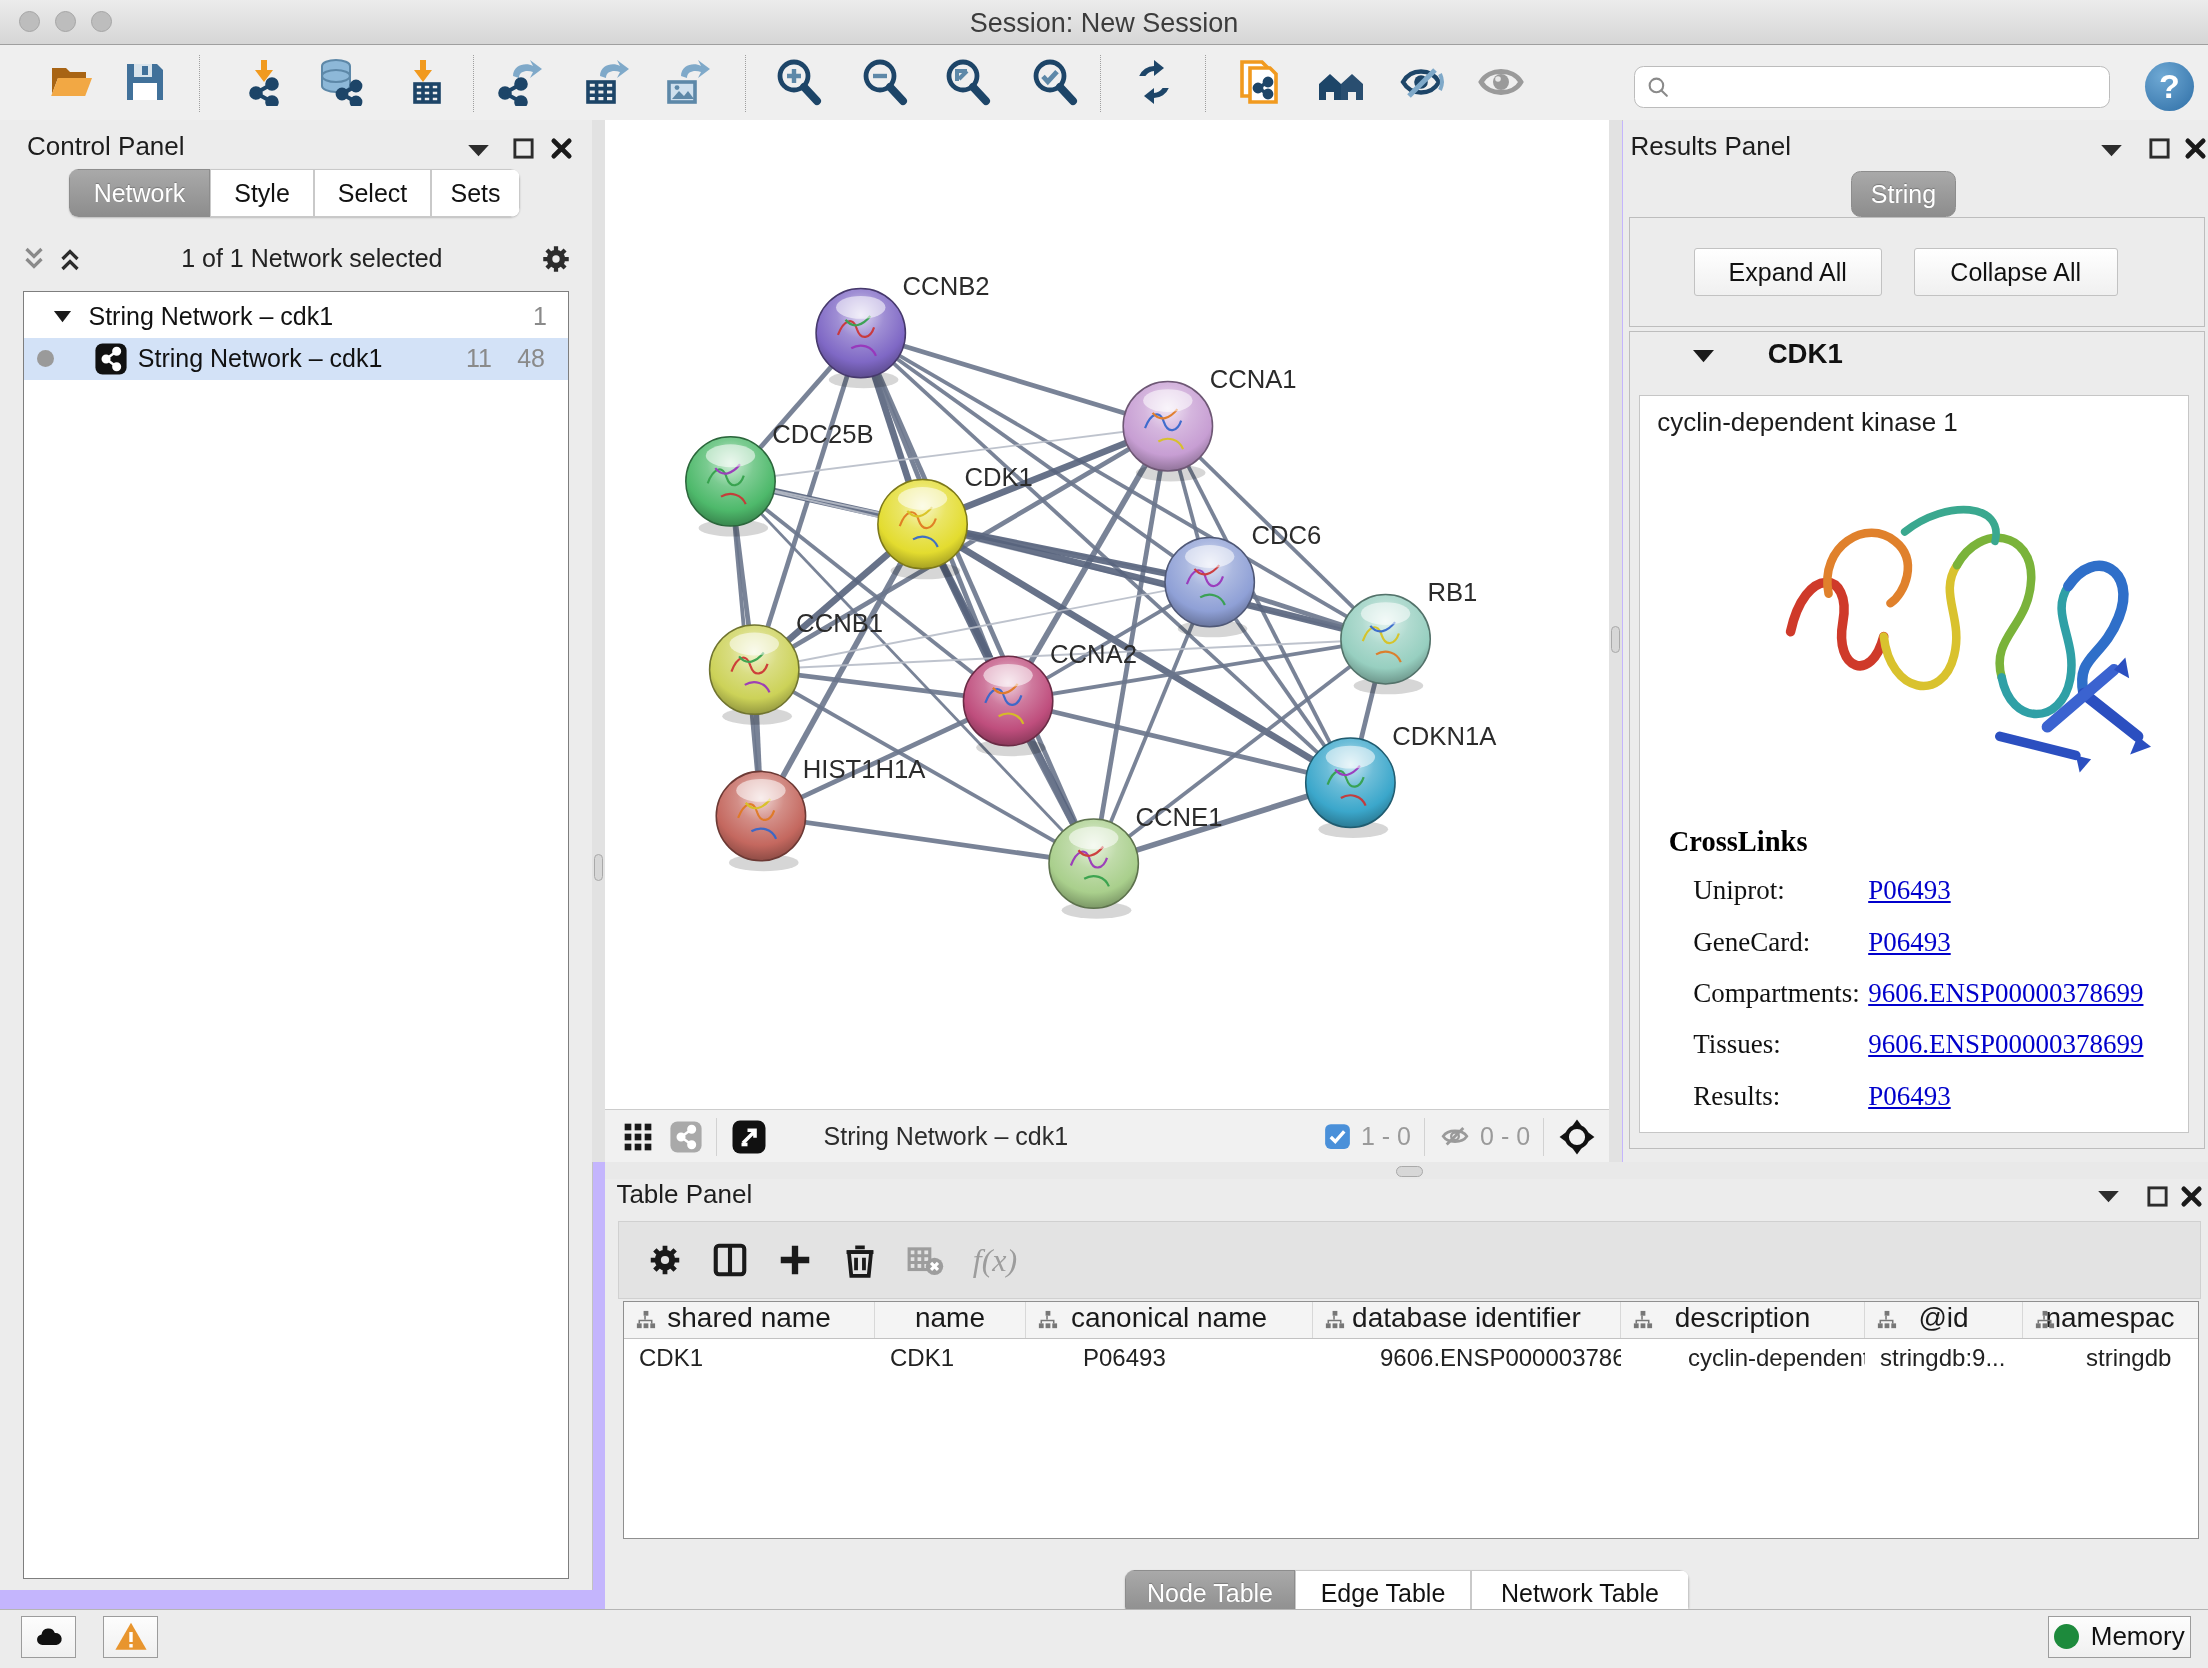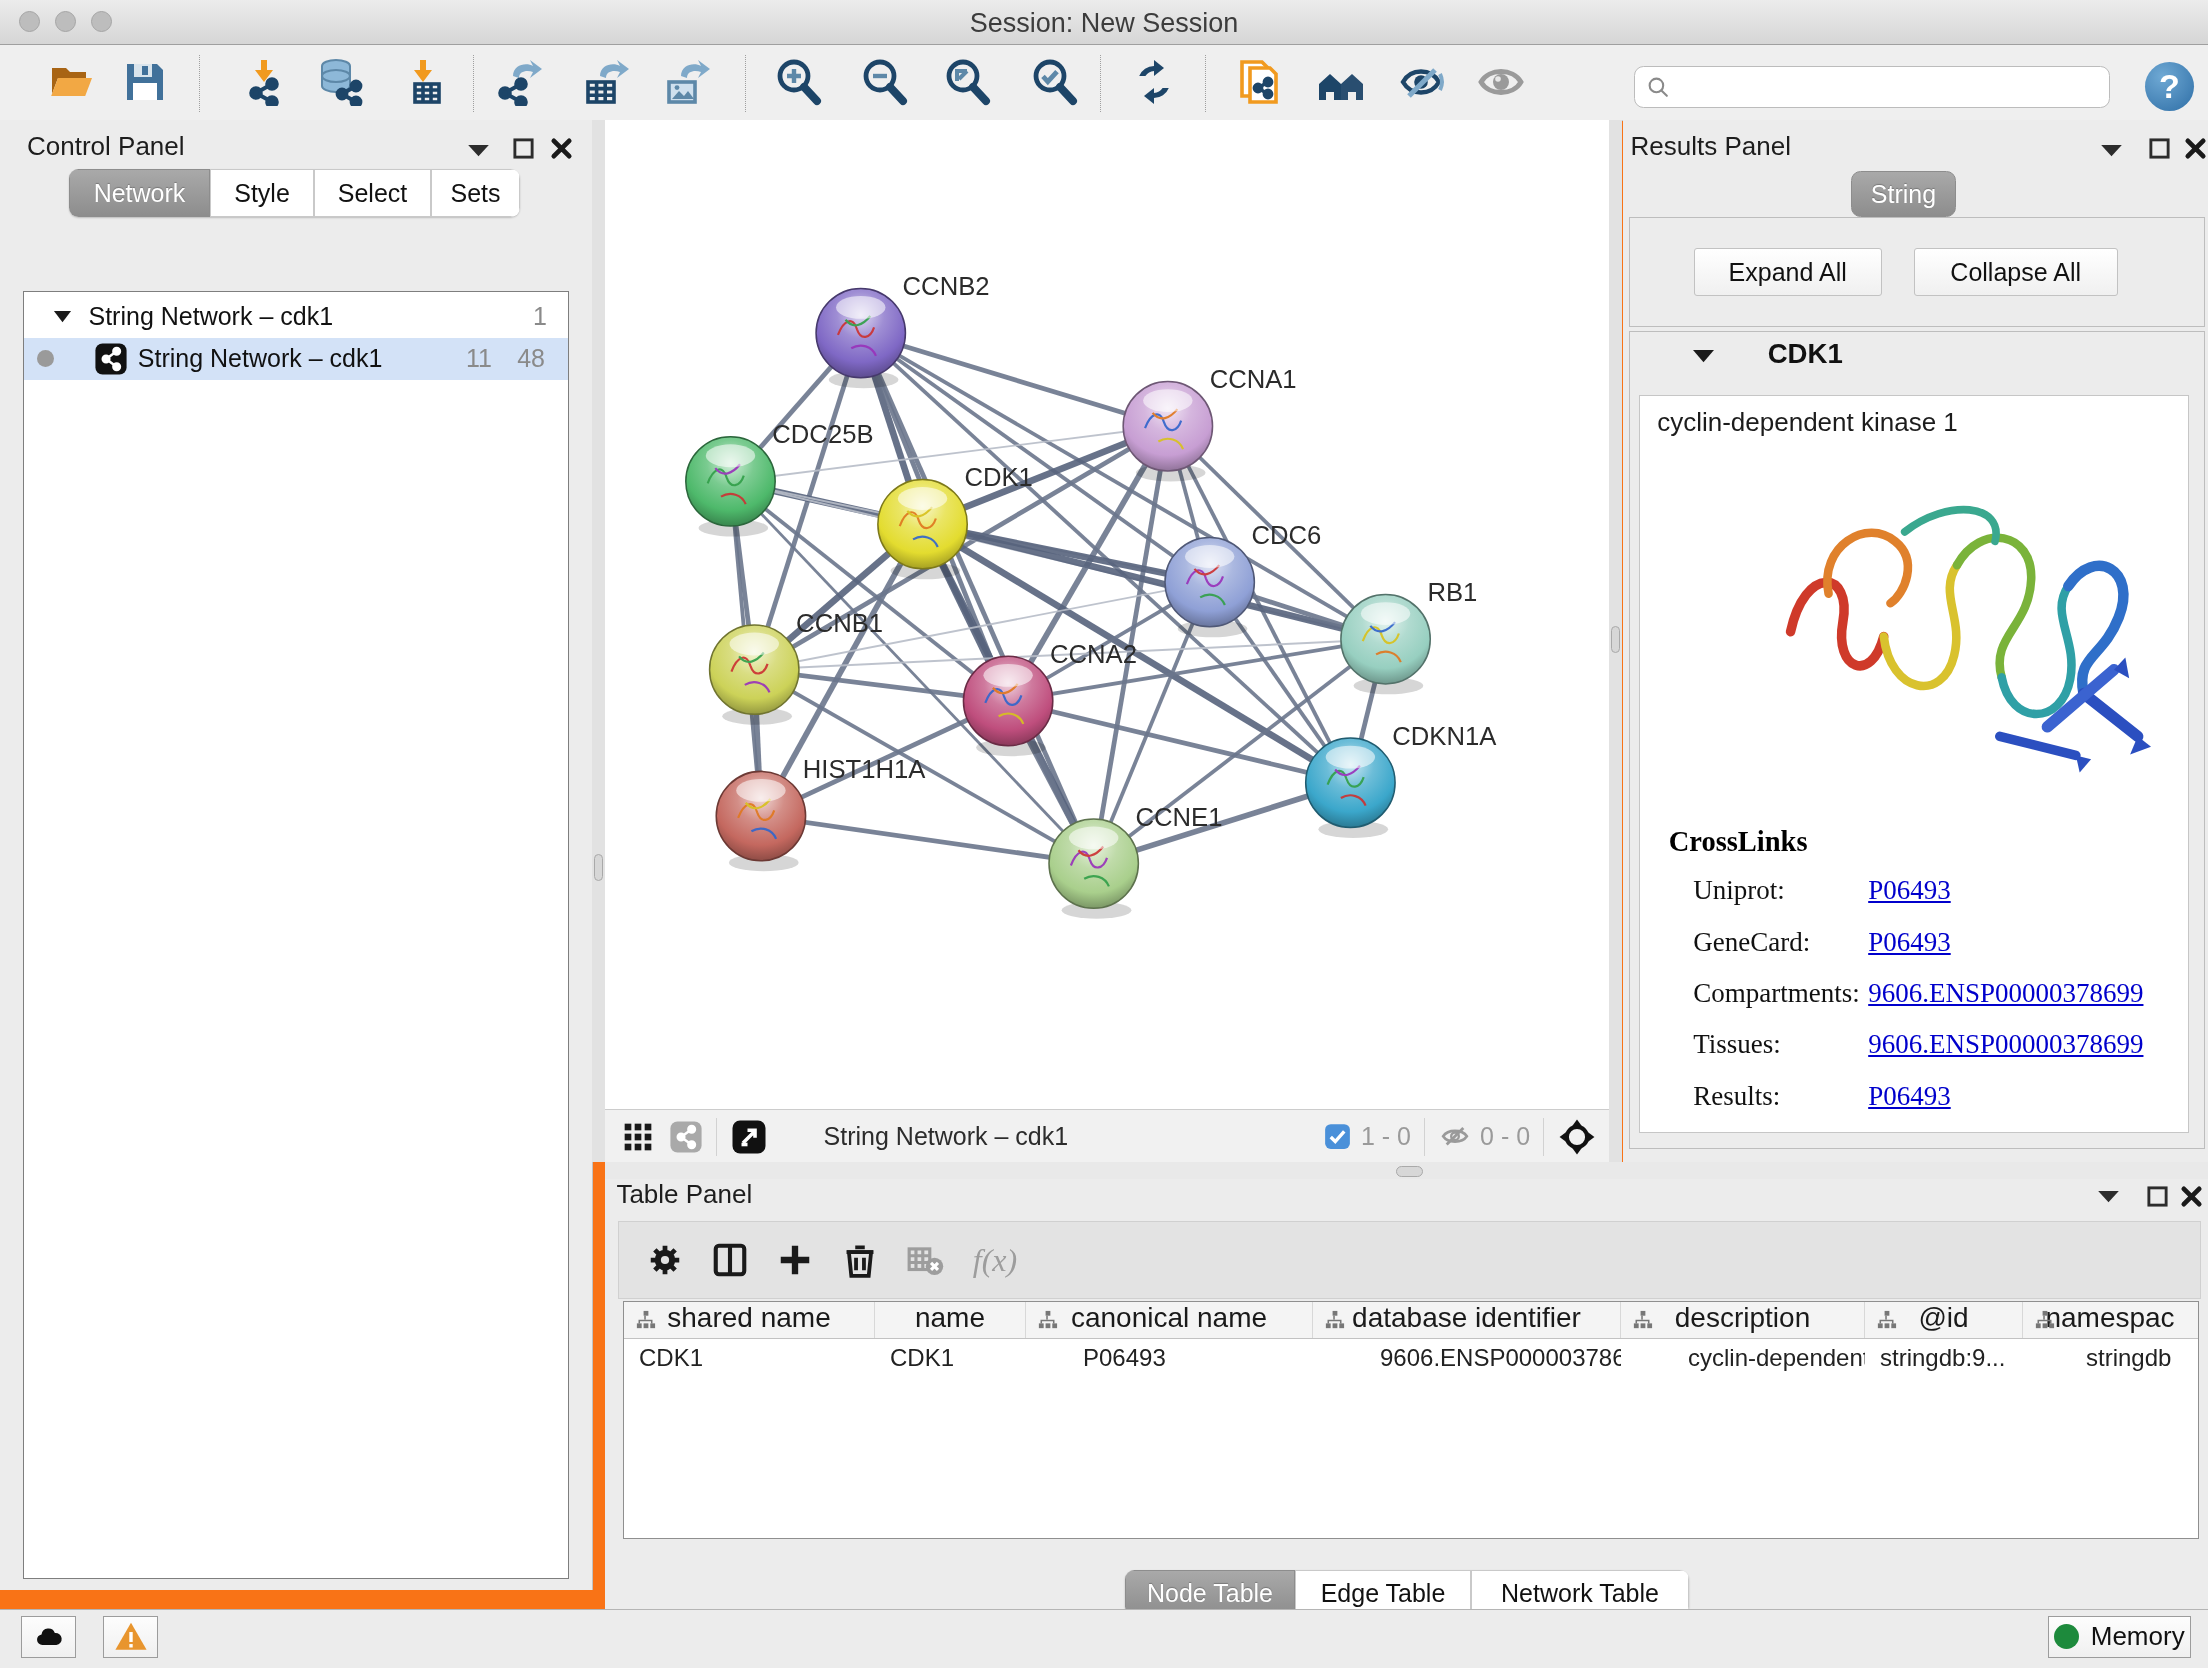--- a/index.html
+++ b/index.html
@@ -1,16 +1,16 @@
 <!DOCTYPE html>
 <html style="font-size:15px"><head>
 <meta charset="utf-8">
 <style>
   html,body{margin:0;padding:0;background:#888;}
-  #window{position:relative;width:2208px;height:1668px;background:#f97316;overflow:hidden;
+  #window{position:relative;width:2208px;height:1668px;background:#c4b5fd;overflow:hidden;
           font-family:"Liberation Sans",sans-serif;-webkit-font-smoothing:antialiased;}
   .abs{position:absolute;}
   svg{display:block;}
 
   
   #titlebar{left:0;top:0;width:2208px;height:44px;
     background:linear-gradient(#ececec,#d6d6d6);border-bottom:1px solid #9f9f9f;}
   .tl{width:19px;height:19px;border-radius:50%;background:#bdbdbd;border:1px solid #a5a5a5;top:10.5px;}
   #win-title{width:2208px;top:7.6px;text-align:center;font-size:27px;color:#3c3c3c;font-weight:500;}
 
@@ -290,20 +290,40 @@
         <path d="M4 4 L20 20 M20 4 L4 20" stroke="#1a1a1a" stroke-width="5" stroke-linecap="round"></path>
       </svg>
 
     <div id="cp-tabs" class="abs">
       <div class="tab sel" style="width:139px">Network</div>
       <div class="tab" style="width:102px">Style</div>
       <div class="tab" style="width:115px">Select</div>
       <div class="tab" style="width:87px">Sets</div>
     </div>
 
+    <div id="cp-sub" class="abs">
+      <svg width="30" height="30" viewBox="0 0 24 24">
+          <g fill="none" stroke="#8a8a8a" stroke-width="2.6">
+            <path d="M6 4l6 6 6-6M6 12l6 6 6-6"></path>
+          </g>
+        </svg>
+      <svg width="30" height="30" viewBox="0 0 24 24" style="margin-left:5.7px">
+          <g fill="none" stroke="#2c2c2c" stroke-width="2.6">
+            <path d="M6 20l6-6 6 6M6 12l6-6 6 6"></path>
+          </g>
+        </svg>
+      <div style="flex:1;text-align:center;font-size:25px;color:#222">1 of 1 Network selected</div>
+      <svg width="34" height="34" viewBox="0 0 24 24">
+          <g stroke="#2c2c2c" stroke-width="3">
+            <path d="M12 3v18M3 12h18M5.6 5.6l12.8 12.8M18.4 5.6L5.6 18.4"></path>
+          </g>
+          <circle cx="12" cy="12" r="6.5" fill="#2c2c2c"></circle>
+          <circle cx="12" cy="12" r="2.6" fill="#ececec"></circle>
+        </svg>
+    </div>
 
     <div id="cp-tree" class="abs">
       <div class="tree-row" style="margin-top:3.8px">
         <svg width="19" height="13.3" style="margin-left:28.5px" viewBox="0 0 20 14">
             <path d="M1 1 L19 1 L10 13 Z" fill="#1a1a1a"></path>
           </svg>
         <span style="margin-left:17px">String Network – cdk1</span>
         <span class="cnt" style="position:absolute;right:21px">1</span>
       </div>
       <div class="tree-row sel">

